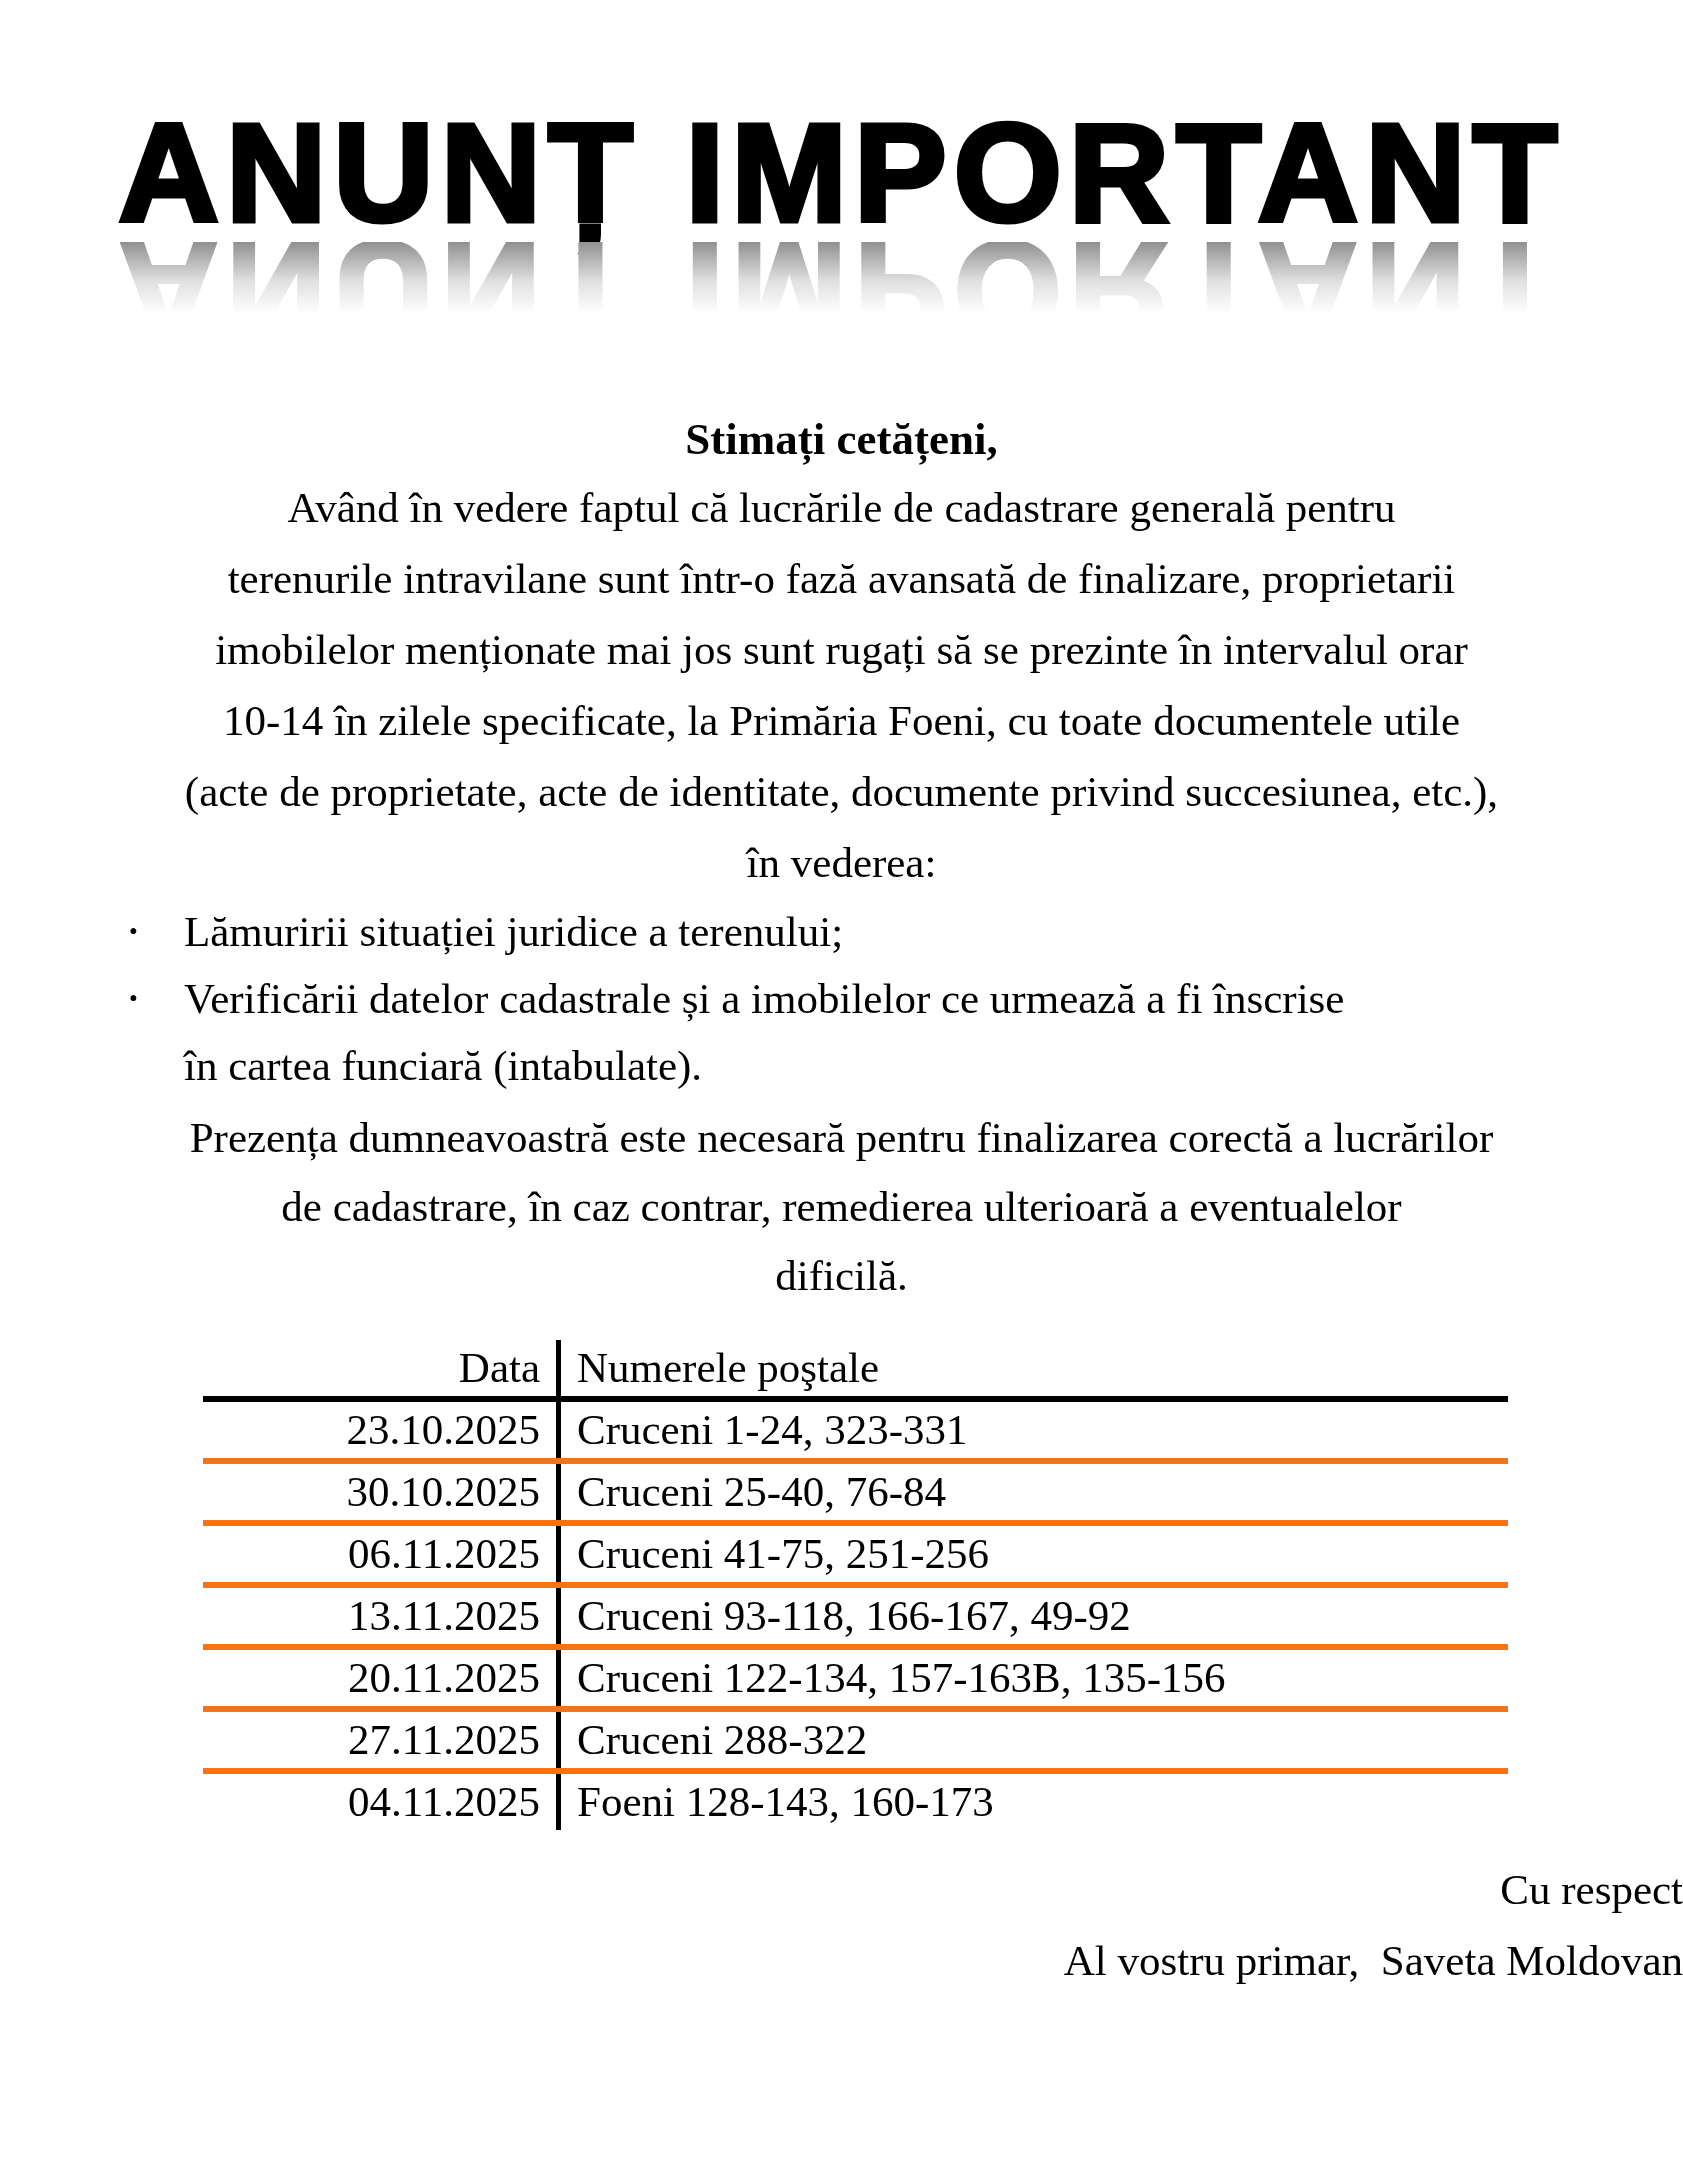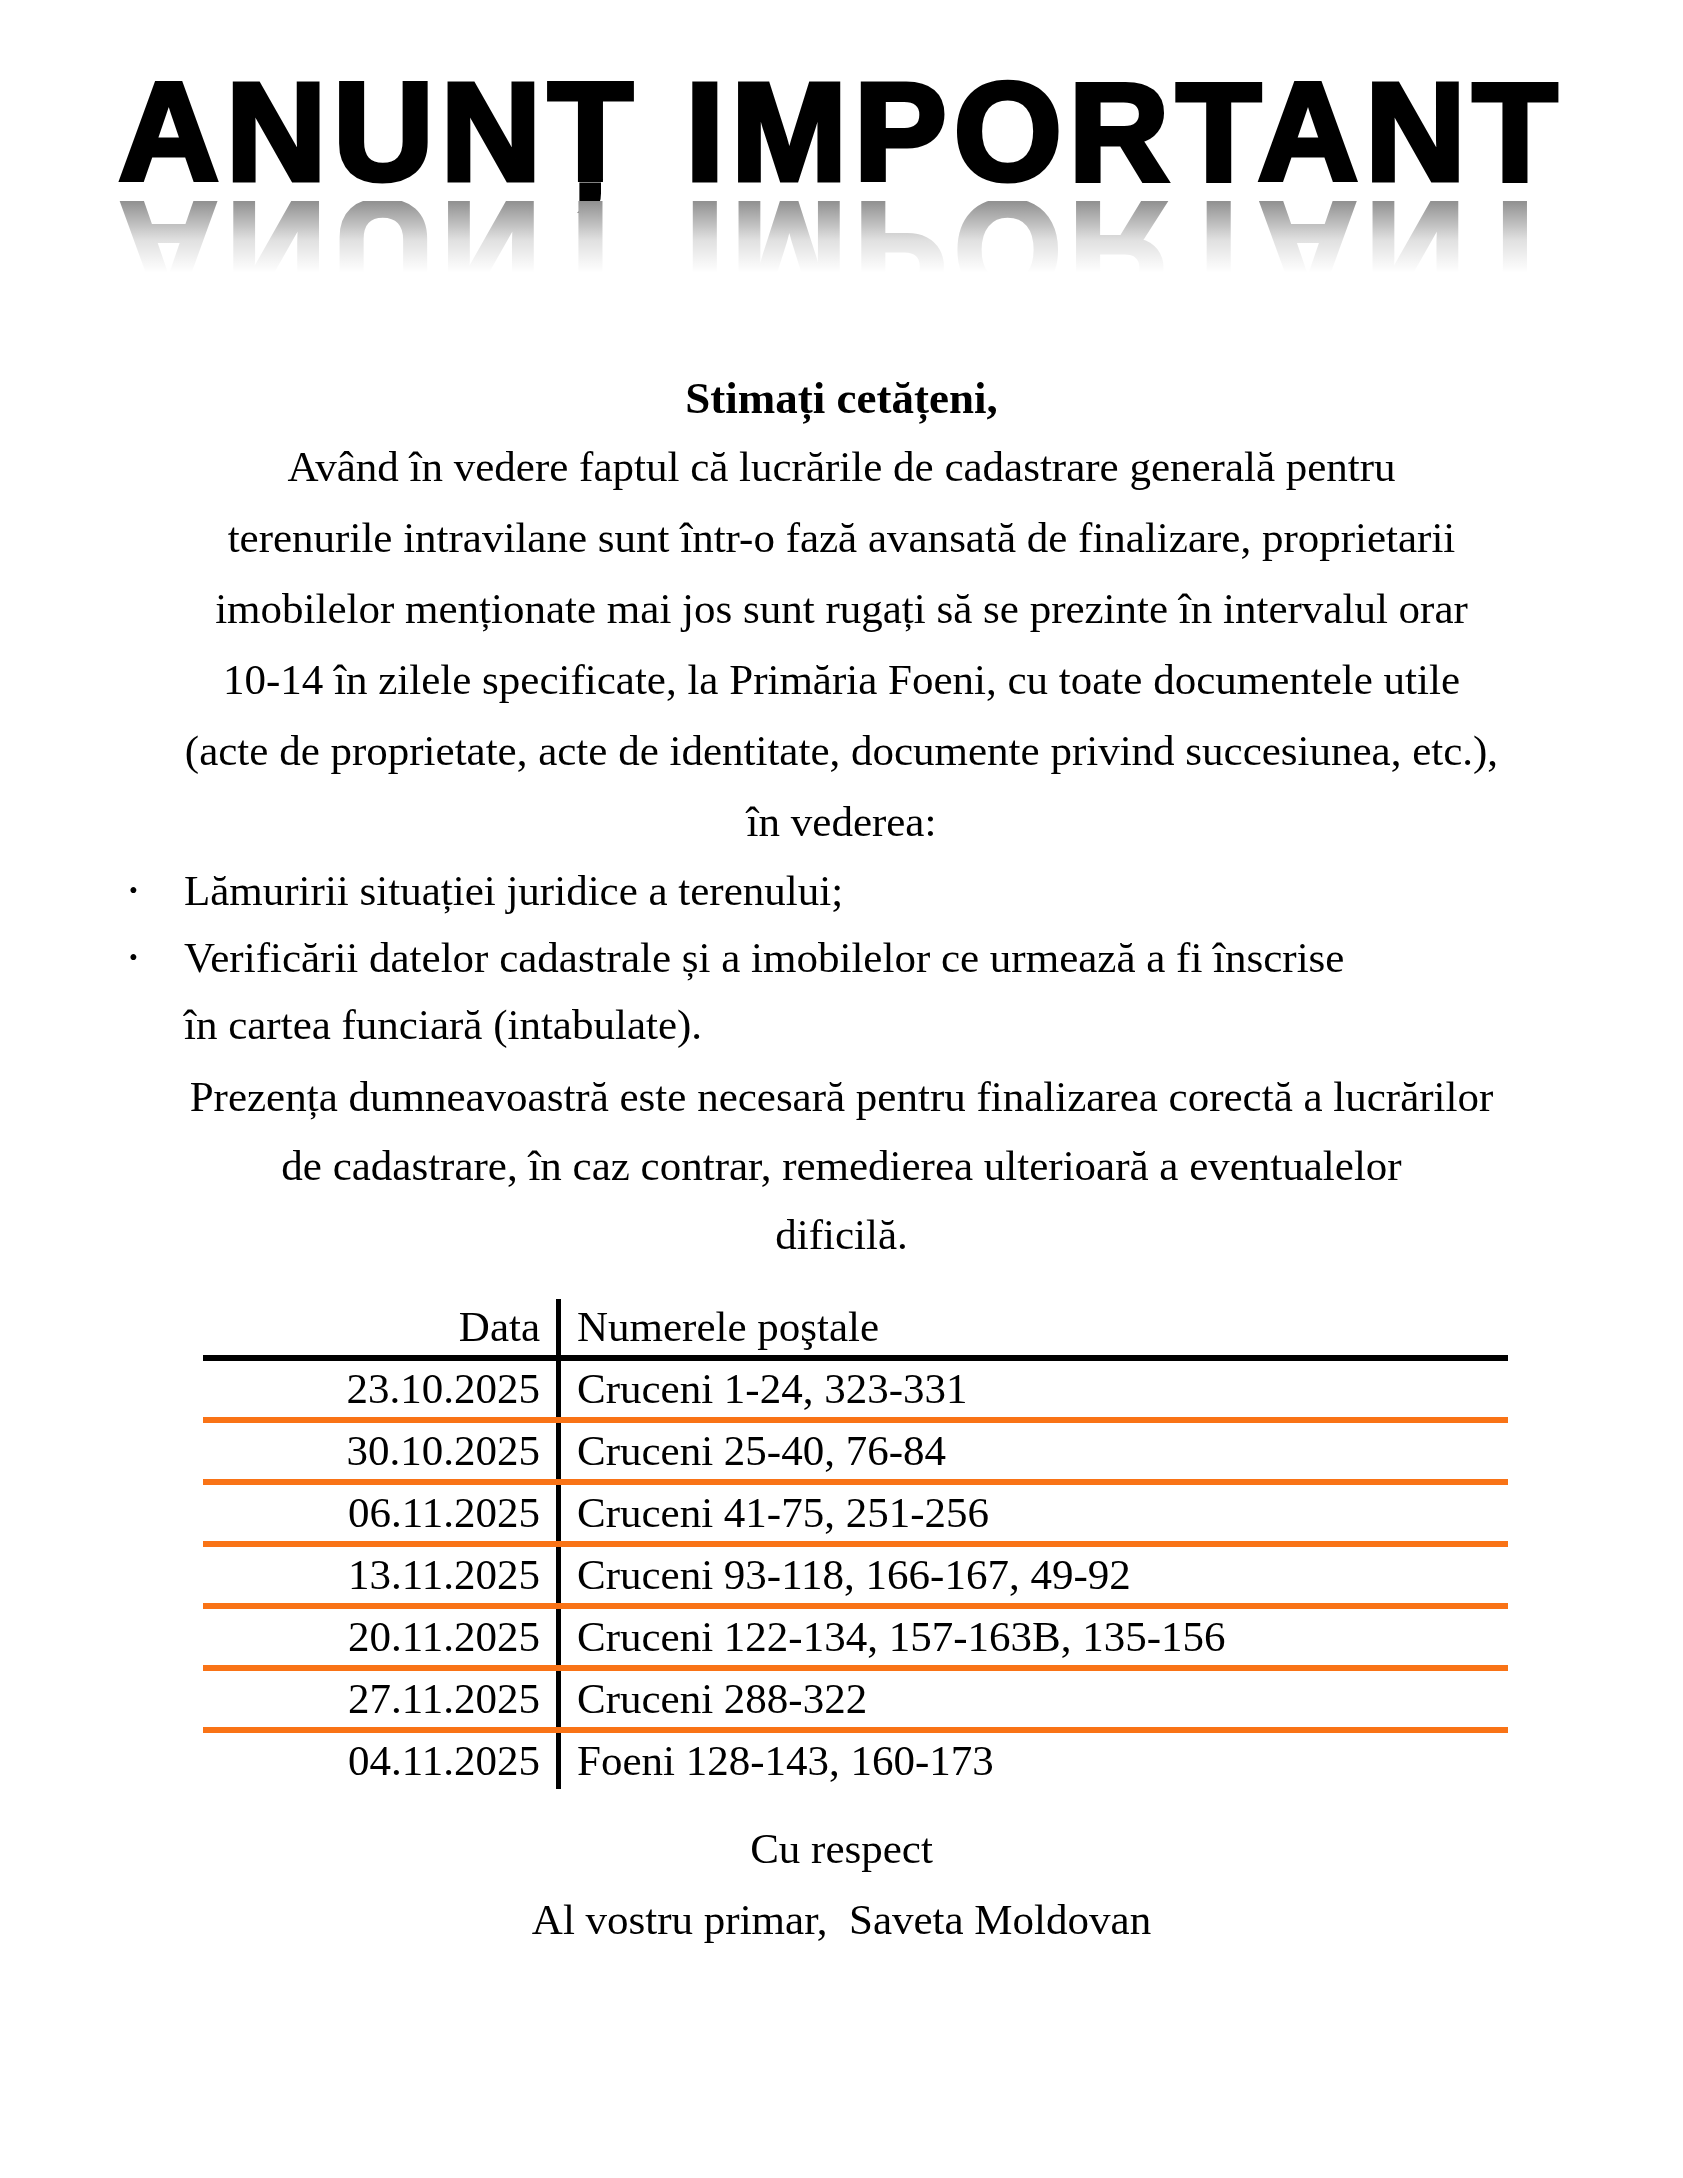--- a/index.html
+++ b/index.html
@@ -3,21 +3,21 @@
 <meta charset="utf-8">
 <title>Anunț Important</title>
 <style>
   html,body{margin:0;padding:0;background:#ffffff;}
   .page{
     width:1683px;height:2178px;background:#ffffff;color:#000;
     font-family:"Liberation Serif","DejaVu Serif",serif;
     position:relative;overflow:hidden;
   }
   
-  .title-block{padding-top:62px;text-align:center;}
+  .title-block{padding-top:103px;text-align:center;}
   .title-line{
     font-family:"Liberation Sans","DejaVu Sans",sans-serif;
     font-weight:700;font-size:139px;line-height:139px;
     letter-spacing:7px;white-space:nowrap;color:#000;
     -webkit-text-stroke:5px #000;
   }
   .title-reflection{position:relative;height:87px;overflow:hidden;}
   .title-reflection .title-line{
     display:block;transform:scaleY(-1);margin-top:-21px;
     color:#555;-webkit-text-stroke:4px #555;
@@ -41,21 +41,21 @@
   .bullet-text .tline{text-align:left;}
   
   .schedule{margin:30px 0 4px 203px;border-collapse:collapse;font-size:43px;}
   .schedule th,.schedule td{font-weight:normal;padding:5px 0;line-height:46px;}
   .schedule .c1{width:337px;text-align:right;padding-right:16px;border-right:5px solid #000;}
   .schedule .c2{width:931px;text-align:left;padding-left:16px;}
   .schedule thead tr{border-bottom:6px solid #000;}
   .schedule tbody tr{border-bottom:6px solid #f97316;}
   .schedule tbody tr:last-child{border-bottom:none;}
   
-  .footer{margin-top:24px;text-align:center;font-size:43px;line-height:71px;}
+  .footer{margin-top:24px;text-align:right;font-size:43px;line-height:71px;}
   strong{font-weight:400;}
 </style>
 </head>
 <body>
 
 <div class="page">
 
   <header class="title-block">
     <div class="title-line">ANUNȚ IMPORTANT</div>
     <div class="title-reflection" aria-hidden="true">

